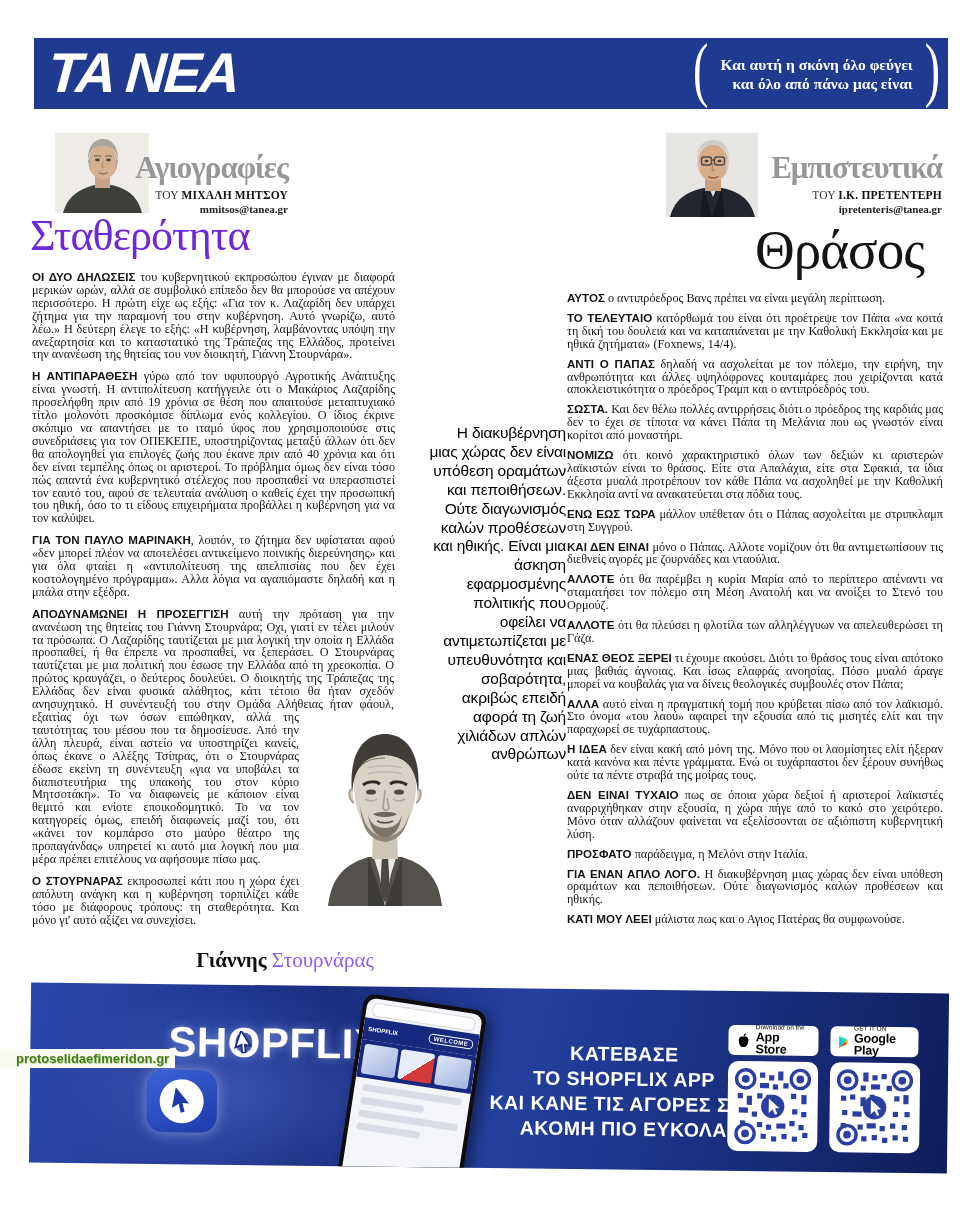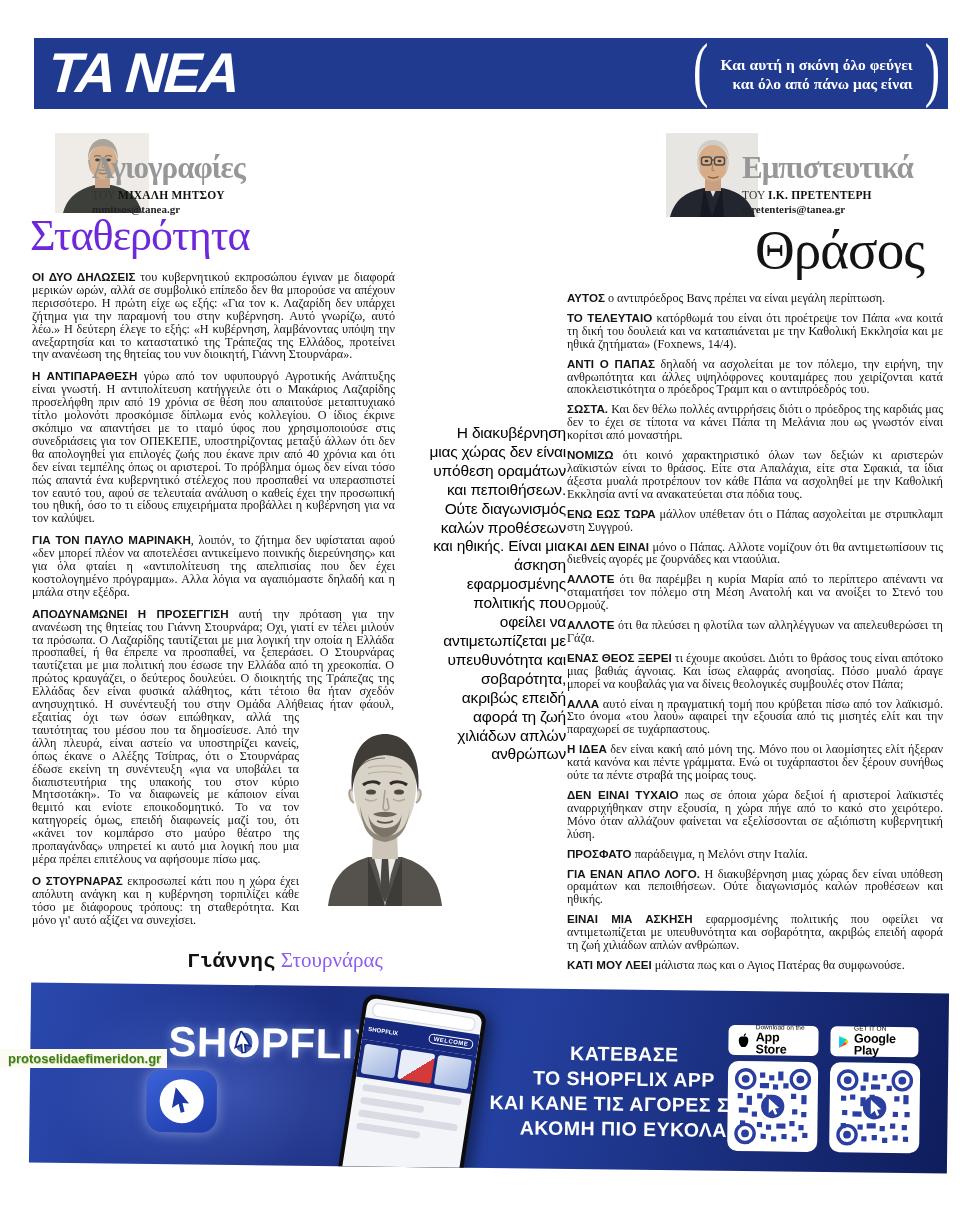--- a/index.html
+++ b/index.html
@@ -10,40 +10,40 @@
   .masthead-logo{position:absolute;left:14px;top:2px;font-family:"Liberation Sans",sans-serif;
        font-weight:700;font-style:italic;font-size:56px;letter-spacing:-2px;color:#ffffff;
        transform:skewX(-4deg);}
   .masthead-quote{position:absolute;right:8px;top:0;height:71px;display:flex;align-items:center;gap:8px;}
   .paren{font-family:"Liberation Serif",serif;color:#fff;font-size:46px;font-weight:400;
        transform:scaleY(1.55);line-height:1;padding-bottom:6px;}
   .mq-lines{color:#fff;font-size:15.5px;line-height:19px;text-align:right;font-weight:700;
        font-family:"Liberation Serif",serif;padding:0 4px;}
   
   .headshot{position:absolute;overflow:hidden;}
-  .colhead{position:absolute;text-align:left;}
+  .colhead{position:absolute;text-align:right;}
   .colhead .sect{font-family:"Liberation Serif",serif;font-weight:700;font-size:31px;
        color:#979797;letter-spacing:-1px;line-height:1.05;}
   .colhead .byl{font-size:11.5px;color:#333;margin-top:4px;letter-spacing:.2px;}
   .colhead .byl b{color:#111;}
   .colhead .eml{font-size:11px;font-weight:700;color:#222;margin-top:2px;}
   .headline-left{position:absolute;left:30px;top:214px;font-size:44px;line-height:1;
        letter-spacing:-1px;color:#6d28d9;}
   .headline-right{position:absolute;right:36px;top:222px;font-size:55px;line-height:1;
        letter-spacing:-1px;color:#141414;text-align:right;}
   
   .body-col{position:absolute;font-size:12.2px;line-height:12.9px;text-align:justify;color:#141414;}
   .body-col p{margin:0 0 9px 0;}
   .body-right p{margin:0 0 7px 0;}
   .lead{font-family:"Liberation Sans",sans-serif;font-weight:700;font-size:11.6px;letter-spacing:0;}
   .spacer-float{float:right;width:1px;height:108px;}
   .portrait-float{float:right;clear:right;width:86px;height:190px;position:relative;margin-left:10px;}
   .portrait-float svg{position:absolute;left:0;top:0;}
   .caption{position:absolute;left:150px;top:948px;width:270px;text-align:center;font-size:21px;}
-  .caption .cap-b{font-weight:700;color:#111;font-family:Liberation Mono, monospace;}
+  .caption .cap-b{font-weight:700;color:#111;}
   .caption .cap-l{color:#8b5cf6;}
   
   .pull-quote{position:absolute;left:428px;top:424px;width:138px;text-align:right;
        font-family:"Liberation Sans",sans-serif;font-size:15.5px;line-height:18.9px;
        color:#000;letter-spacing:-0.2px;}
   
   .ad-banner{position:absolute;left:30px;top:988px;width:918px;height:180px;
        transform:rotate(0.7deg);transform-origin:50% 50%;overflow:hidden;
        background:
          radial-gradient(260px 150px at 22% 60%, rgba(120,150,255,.30), rgba(120,150,255,0) 70%),
@@ -84,21 +84,21 @@
   .badge .bigb{font-size:12.5px;font-weight:700;letter-spacing:-.2px;}
   .badge-as{left:698px;width:90px;}
   .badge-gp{left:800px;width:88px;}
   .qr{position:absolute;top:70px;width:90px;height:90px;background:#fff;border-radius:10px;
        display:flex;align-items:center;justify-content:center;}
   .qr-as{left:698px;}
   .qr-gp{left:800px;}
   
   .watermark{position:absolute;left:0;top:1049px;background:#fbfbf3;color:#447a1c;
        font-family:"Liberation Sans",sans-serif;font-weight:700;font-size:13px;
-       padding:2px 6px 2px 8px;z-index:5;text-shadow:.6px .6px 0 #b9dc8e;}
+       padding:2px 6px 2px 16px;z-index:5;text-shadow:.6px .6px 0 #b9dc8e;}
 </style>
 </head>
 <body>
 
 <div class="page">
 
   <div class="masthead">
     <div class="masthead-logo">ΤΑ ΝΕΑ</div>
     <div class="masthead-quote">
       <span class="paren">(</span>
@@ -242,21 +242,20 @@
         <p class="para"><b class="lead">ΑΛΛΑ</b><span> αυτό είναι η πραγματική τομή που κρύβεται πίσω από τον λαϊκισμό. Στο όνομα «του λαού» αφαιρεί την εξουσία από τις μισητές ελίτ και την παραχωρεί σε τυχάρπαστους.</span></p>
 
         <p class="para"><b class="lead">Η ΙΔΕΑ</b><span> δεν είναι κακή από μόνη της. Μόνο που οι λαομίσητες ελίτ ήξεραν κατά κανόνα και πέντε γράμματα. Ενώ οι τυχάρπαστοι δεν ξέρουν συνήθως ούτε τα πέντε στραβά της μοίρας τους.</span></p>
 
         <p class="para"><b class="lead">ΔΕΝ ΕΙΝΑΙ ΤΥΧΑΙΟ</b><span> πως σε όποια χώρα δεξιοί ή αριστεροί λαϊκιστές αναρριχήθηκαν στην εξουσία, η χώρα πήγε από το κακό στο χειρότερο. Μόνο όταν αλλάζουν φαίνεται να εξελίσσονται σε αξιόπιστη κυβερνητική λύση.</span></p>
 
         <p class="para"><b class="lead">ΠΡΟΣΦΑΤΟ</b><span> παράδειγμα, η Μελόνι στην Ιταλία.</span></p>
 
         <p class="para"><b class="lead">ΓΙΑ ΕΝΑΝ ΑΠΛΟ ΛΟΓΟ.</b><span> Η διακυβέρνηση μιας χώρας δεν είναι υπόθεση οραμάτων και πεποιθήσεων. Ούτε διαγωνισμός καλών προθέσεων και ηθικής.</span></p>
 
-        <p class="para"><b class="lead">ΕΙΝΑΙ ΜΙΑ ΑΣΚΗΣΗ</b><span> εφαρμοσμένης πολιτικής που οφείλει να αντιμετωπίζεται με υπευθυνότητα και σοβαρότητα, ακριβώς επειδή αφορά τη ζωή χιλιάδων απλών ανθρώπων.</span></p>
 
         <p class="para"><b class="lead">ΚΑΤΙ ΜΟΥ ΛΕΕΙ</b><span> μάλιστα πως και ο Αγιος Πατέρας θα συμφωνούσε.</span></p>
       </div>
   </div>
 
   <div class="ad-banner">
 
     <div class="ad-logo">
       <span class="big">SH</span>
       <span class="big o-wrap">

